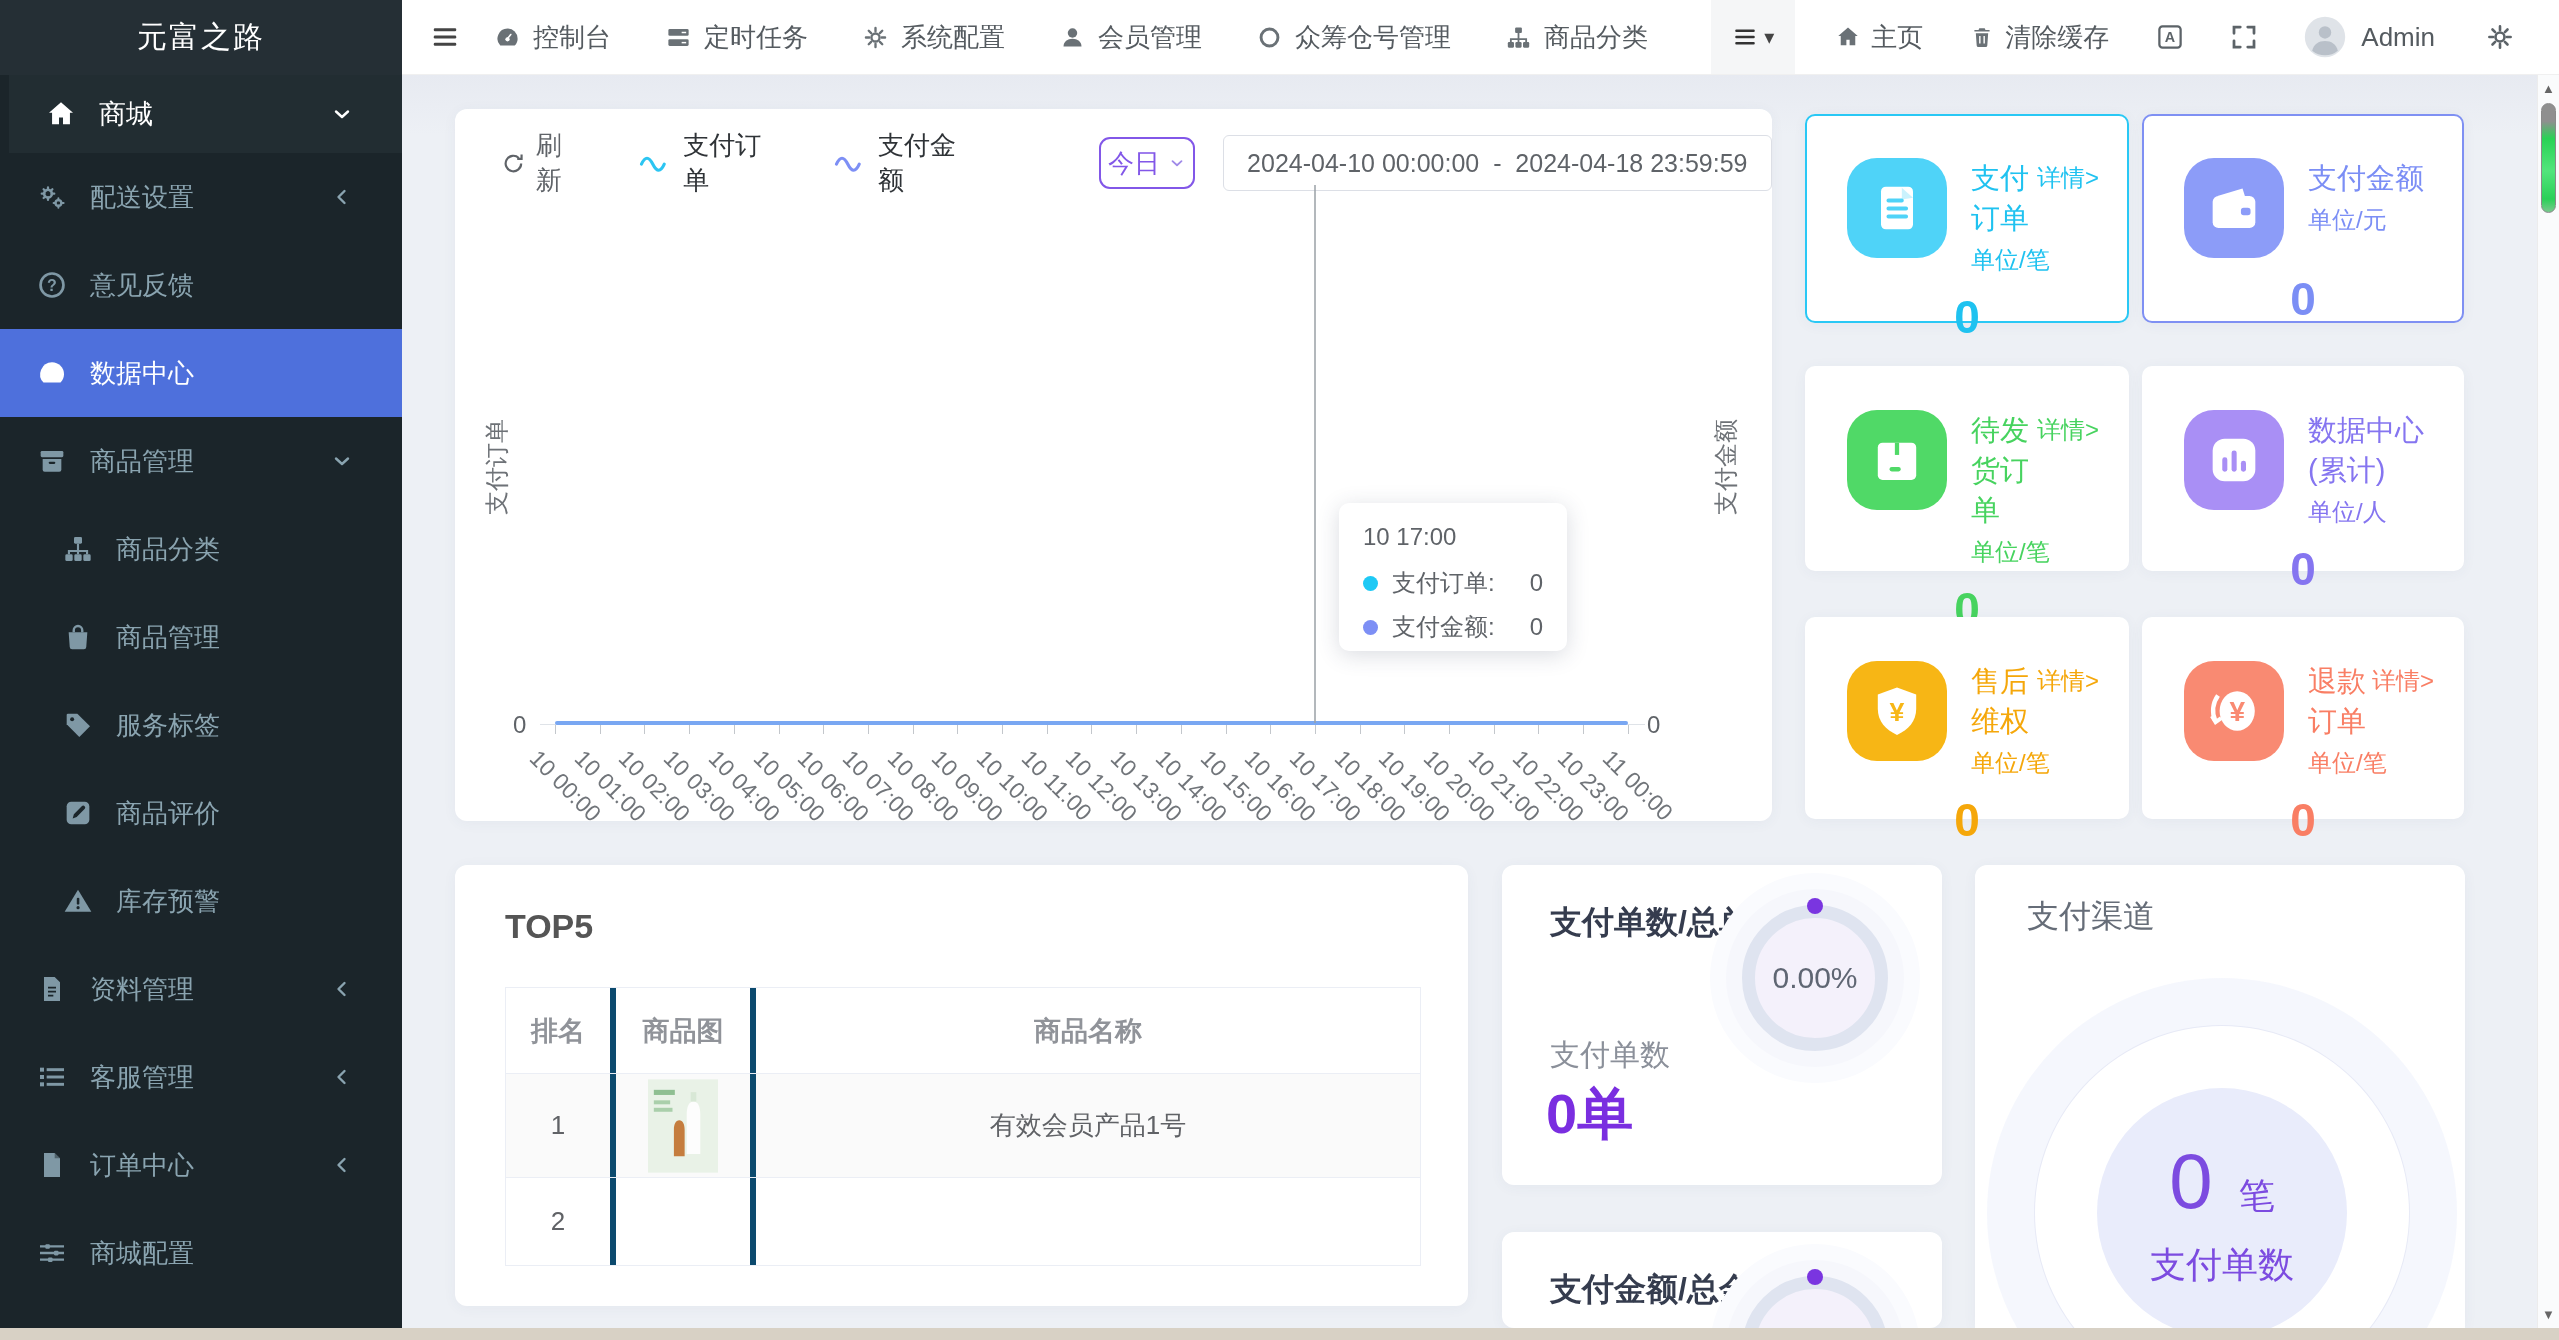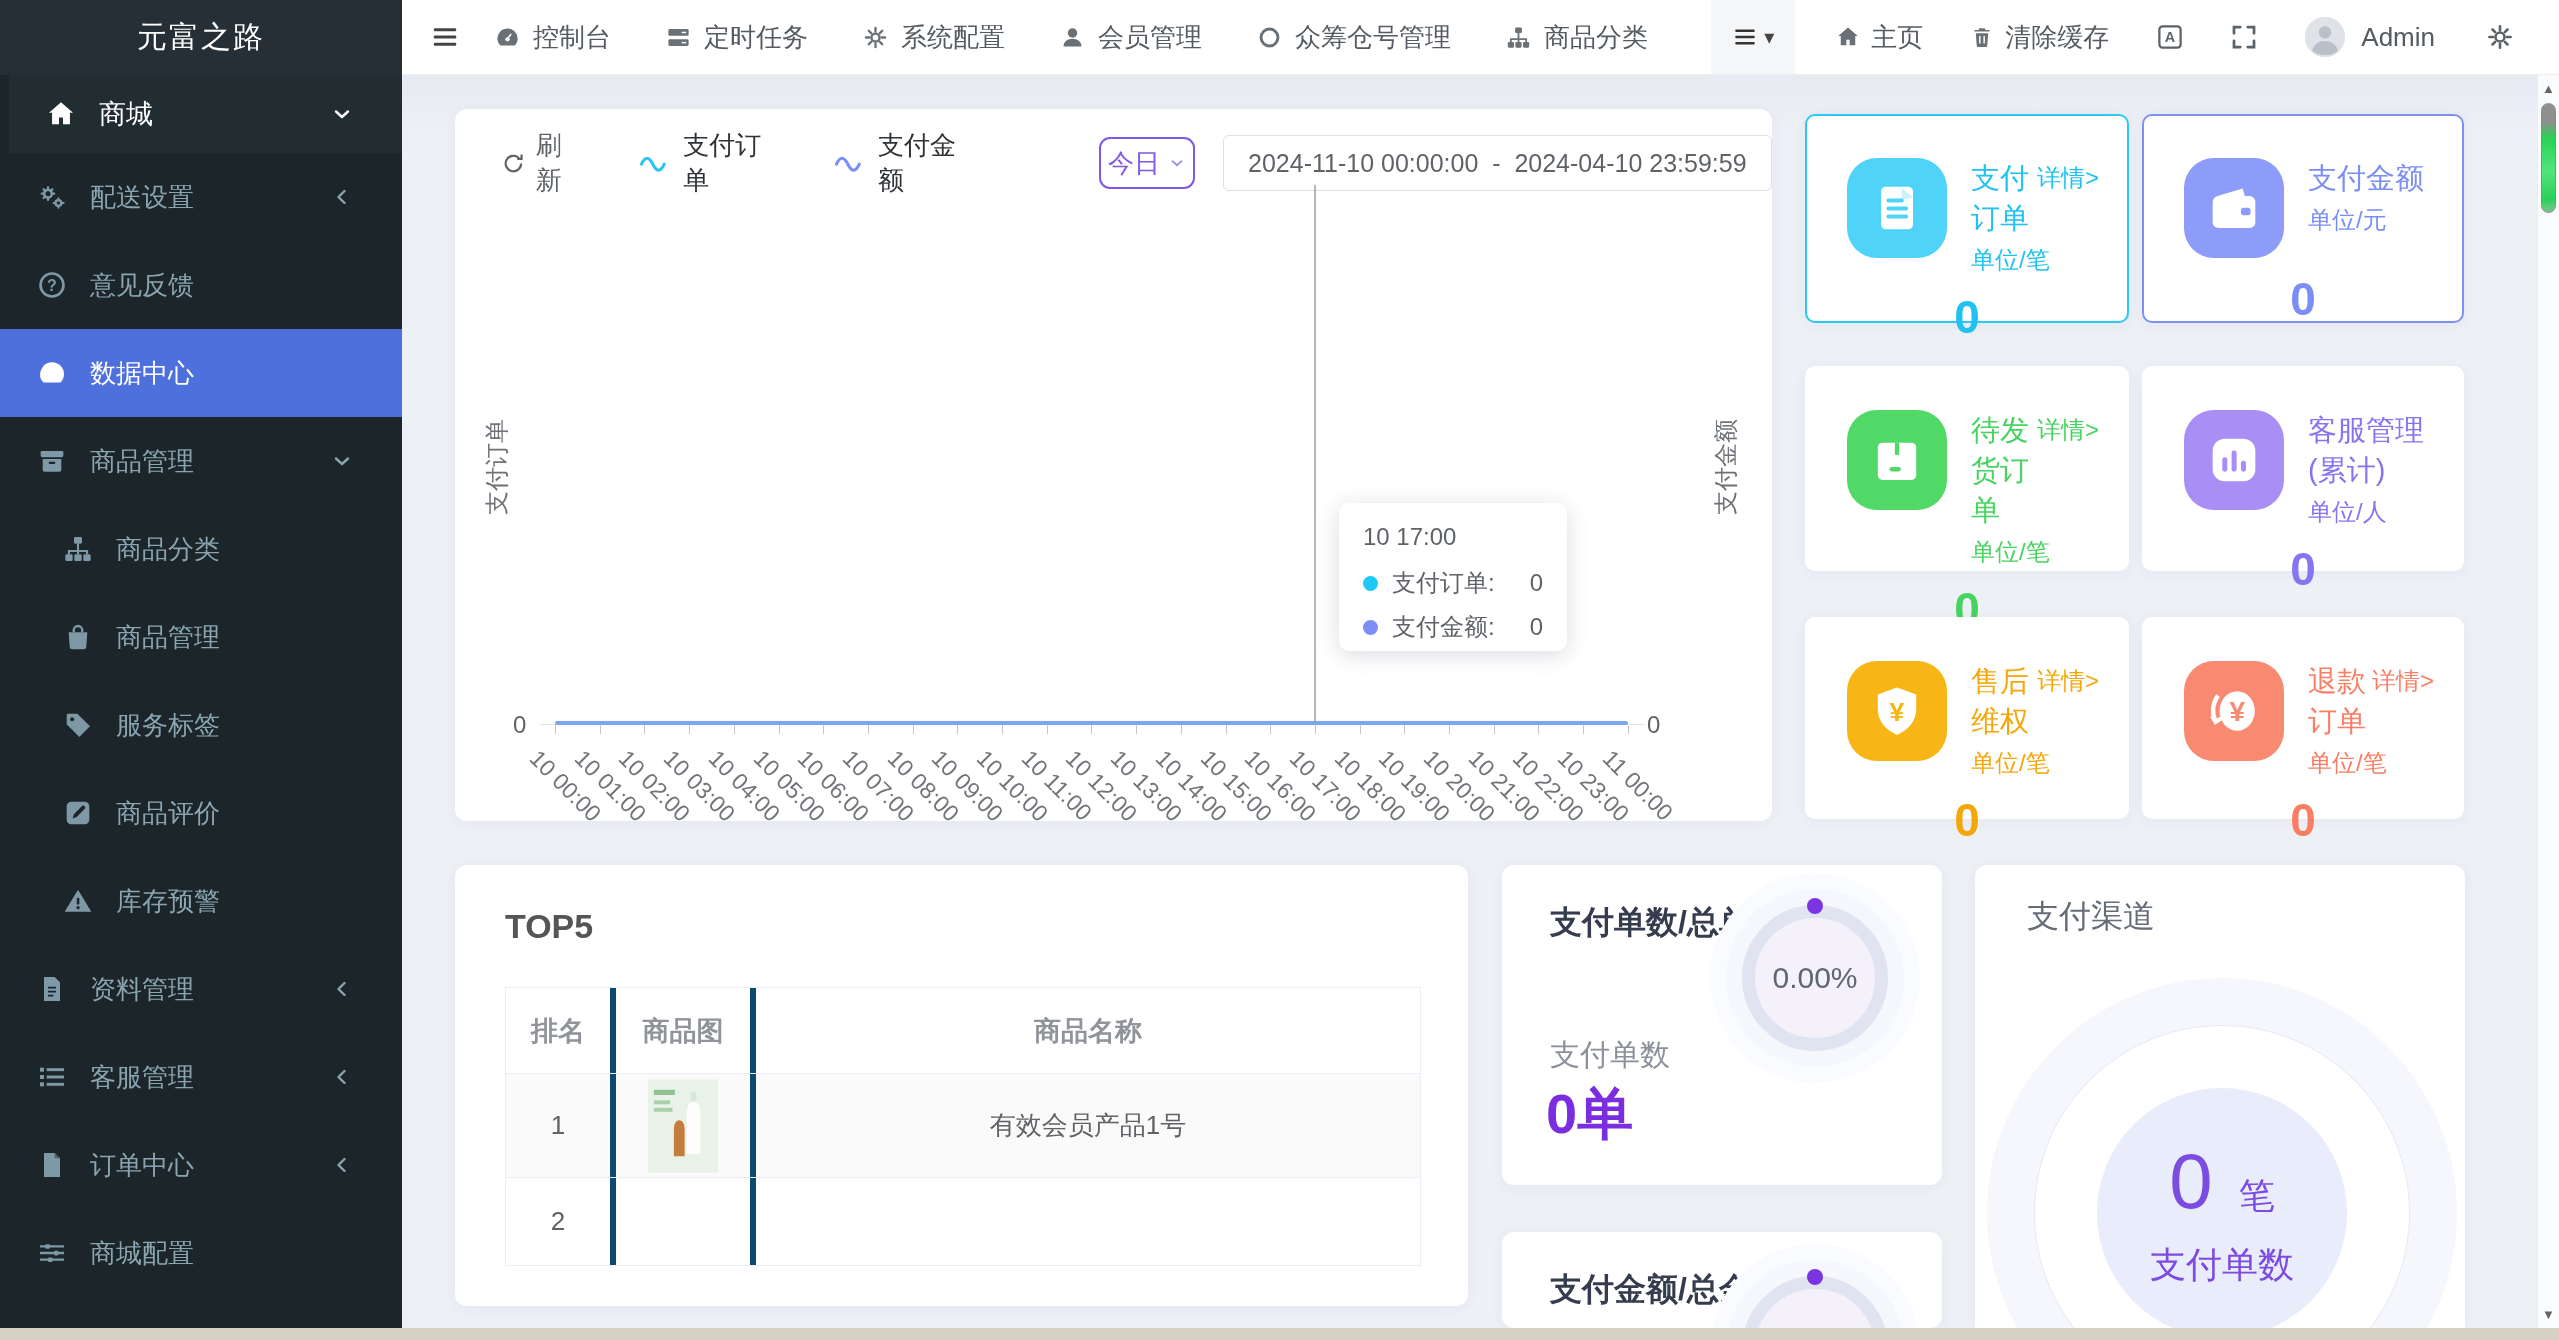--- a/index.html
+++ b/index.html
@@ -467,21 +467,21 @@
           </div>
         </div>
       <div class="range-btn">
         <span>今日</span>
         <span class="ic">
             <svg viewBox="0 0 24 24" xmlns="http://www.w3.org/2000/svg">
               <path d="M6 9.5l6 5.5 6-5.5" fill="none" stroke="currentColor" stroke-width="2.4" stroke-linecap="round" stroke-linejoin="round"></path>
             </svg>
           </span>
       </div>
-      <div class="date-input">2024-11-10 00:00:00  -  2024-04-10 23:59:59</div>
+      <div class="date-input">2024-04-10 00:00:00  -  2024-04-18 23:59:59</div>
     </div>
     <div class="plot">
       <div class="ytitle left">支付订单</div>
       <div class="ytitle right">支付金额</div>
       <span class="ytick left">0</span>
       <span class="ytick right">0</span>
       <div class="axis-line"></div>
       <div class="series-line"></div>
       <div class="tick-marks" id="tick-marks">
           <i style="left:100.0px"></i>
@@ -618,21 +618,21 @@
               <rect x="4" y="4" width="16" height="16" rx="4.5" fill="#fff"></rect>
               <g fill="var(--d)">
                 <rect x="7.6" y="11" width="1.9" height="5.4" rx=".9"></rect>
                 <rect x="11.1" y="8.4" width="1.9" height="8" rx=".9"></rect>
                 <rect x="14.6" y="12.3" width="1.9" height="4.1" rx=".9"></rect>
               </g>
             </svg>
           </span>
           <div class="sc-right">
             <div class="sc-titlerow">
-              <span class="sc-title">客服管理(累计)</span>
+              <span class="sc-title">数据中心(累计)</span>
             </div>
             <div class="sc-unit">单位/人</div>
           </div>
         </div>
         <div class="sc-value">0</div>
       </div>
       <div class="stat-card" style="left:1403px;top:542px;width:324px;height:202px;color:#f5a70a">
         <div class="sc-top">
           <span class="sc-icon" style="background:#f7b615;--d:#f7b615">
             <svg viewBox="0 0 24 24" xmlns="http://www.w3.org/2000/svg">

